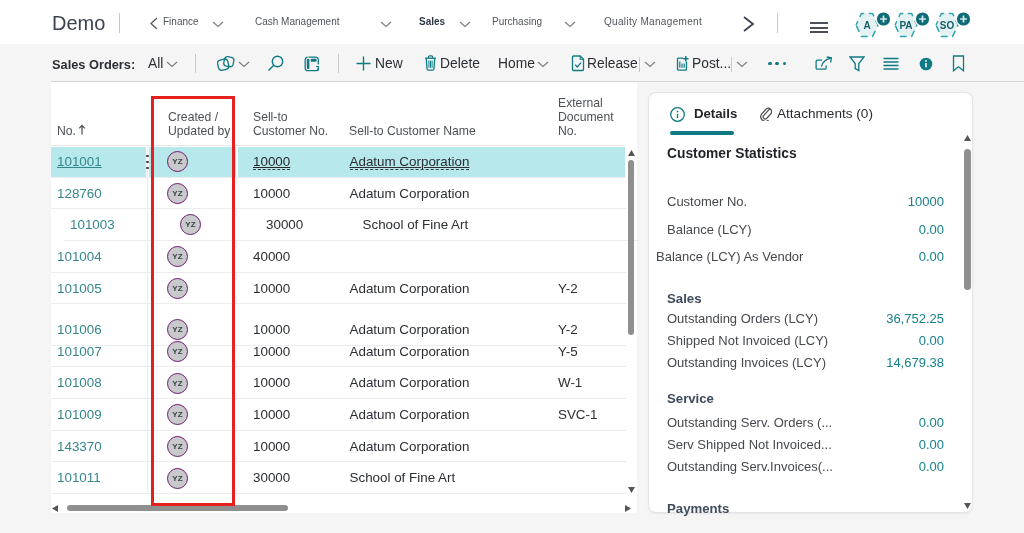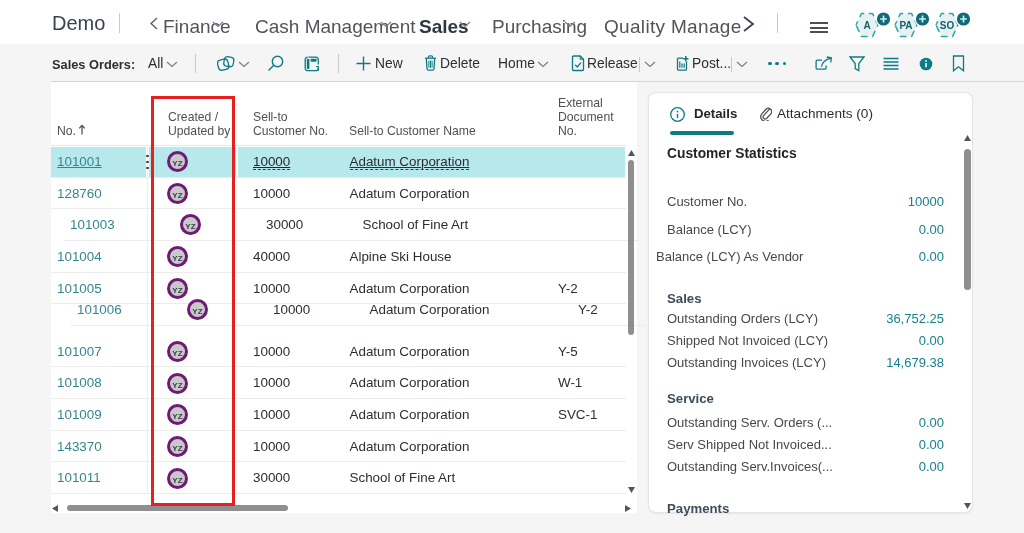--- a/index.html
+++ b/index.html
@@ -4,33 +4,33 @@
 <style>
   * { margin:0; padding:0; box-sizing:border-box; }
   html,body { width:1024px; height:533px; overflow:hidden; }
   body { font-family:"Liberation Sans", sans-serif; background:#f5f5f5; position:relative; }
   .abs { position:absolute; }
   .teal { color:#0e7a84; }
   svg { display:block; }
 
   
   #topbar { left:0; top:0; width:1024px; height:44px; background:#fff; }
-  .nav { font-size:19px; color:#50545b; white-space:nowrap; }
+  .nav { font-size:10px; color:#50545b; white-space:nowrap; }
 
   
   #toolbar { left:0; top:44px; width:1024px; height:38px; background:#f5f5f5; }
   .tb { font-size:13.8px; color:#2b2e33; white-space:nowrap; }
 
   
   #tablebg { left:51px; top:82px; width:586px; height:431px; background:#fff; }
   .hdr { font-size:12.2px; color:#4c5157; line-height:14px; }
   .row { position:absolute; left:51px; width:575px; height:31.64px; border-bottom:1px solid #ececec; }
   .cell { position:absolute; top:0; height:31.64px; line-height:31.64px; font-size:13.4px; color:#2b2e33; white-space:nowrap; }
   .link { color:#35868e; }
-  .avatar { position:absolute; left:167px; top:5.2px; width:21px; height:21px; border-radius:50%; background:#c7c9cb; border:3px solid #701a75; color:#3d4146; font-size:8px; font-weight:bold; text-align:center; line-height:19.5px; letter-spacing:0.2px; }
+  .avatar { position:absolute; left:167px; top:5.2px; width:21px; height:21px; border-radius:50%; background:#c7c9cb; border:1px solid #701a75; color:#3d4146; font-size:8px; font-weight:bold; text-align:center; line-height:19.5px; letter-spacing:0.2px; }
 
   
   #card { left:648px; top:92px; width:325px; height:421px; background:#fff; border:1px solid #e5e5e5; border-radius:8px; box-shadow:0 0.6px 1.8px rgba(0,0,0,0.06); }
   .panlabel { font-size:13px; color:#45484d; }
   .panval { font-size:13px; color:#17808a; text-align:right; }
   .panhead { font-size:13.2px; font-weight:bold; color:#3e4c5c; }
 
   .sb-thumb { position:absolute; background:#8f8f8f; border-radius:3.5px; }
 </style>
 </head>
@@ -223,32 +223,31 @@
 <div class="row" style="top:209.28px;margin-left:13px;">
   <div class="cell" style="left:6px;"><span class="link">101003</span></div>
   <div class="cell" style="left:202px;">30000</div>
   <div class="cell" style="left:298.5px;">School of Fine Art</div>
   <div class="cell" style="left:507px;"></div>
   <div class="avatar" style="left:116px;">YZ</div>
 </div>
 <div class="row" style="top:240.92px;">
   <div class="cell" style="left:6px;"><span class="link">101004</span></div>
   <div class="cell" style="left:202px;">40000</div>
-  <div class="cell" style="left:298.5px;">Alpine Ski House</div>
   <div class="cell" style="left:507px;"></div>
   <div class="avatar" style="left:116px;">YZ</div>
 </div>
 <div class="row" style="top:272.56px;">
   <div class="cell" style="left:6px;"><span class="link">101005</span></div>
   <div class="cell" style="left:202px;">10000</div>
   <div class="cell" style="left:298.5px;">Adatum Corporation</div>
   <div class="cell" style="left:507px;">Y-2</div>
   <div class="avatar" style="left:116px;">YZ</div>
 </div>
-<div class="row" style="top:294px;margin-left:20px;">
+<div class="row" style="top:314px;">
   <div class="cell" style="left:6px;"><span class="link">101006</span></div>
   <div class="cell" style="left:202px;">10000</div>
   <div class="cell" style="left:298.5px;">Adatum Corporation</div>
   <div class="cell" style="left:507px;">Y-2</div>
   <div class="avatar" style="left:116px;">YZ</div>
 </div>
 <div class="row" style="top:335.84px;">
   <div class="cell" style="left:6px;"><span class="link">101007</span></div>
   <div class="cell" style="left:202px;">10000</div>
   <div class="cell" style="left:298.5px;">Adatum Corporation</div>

